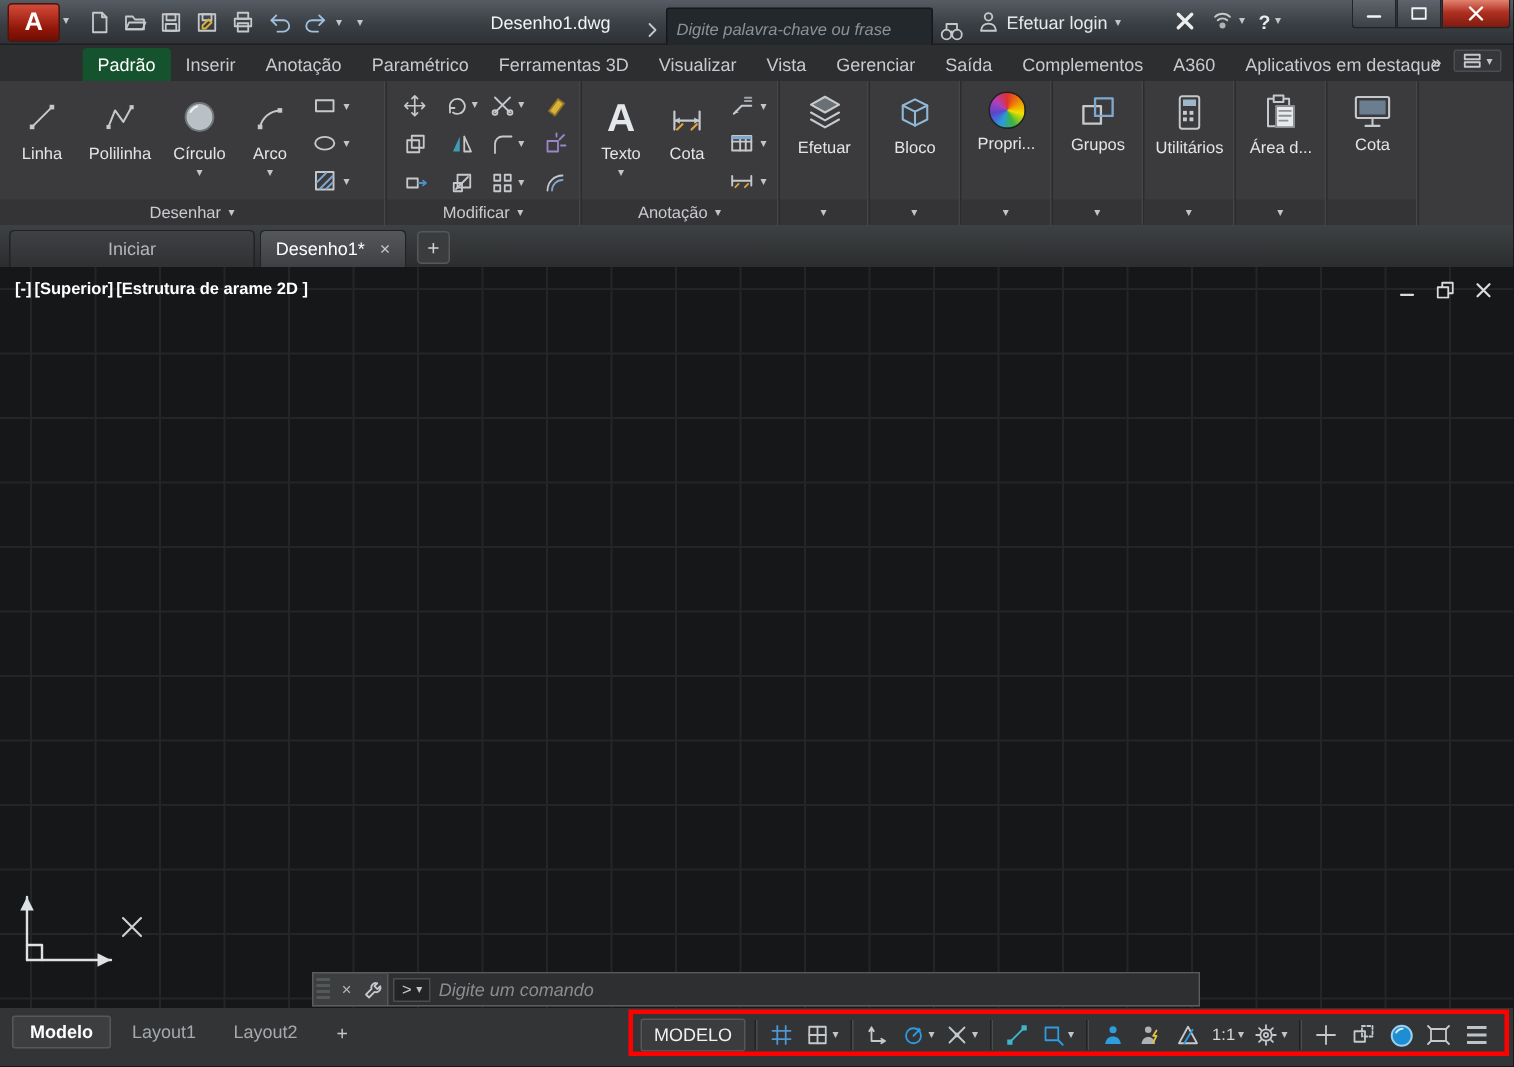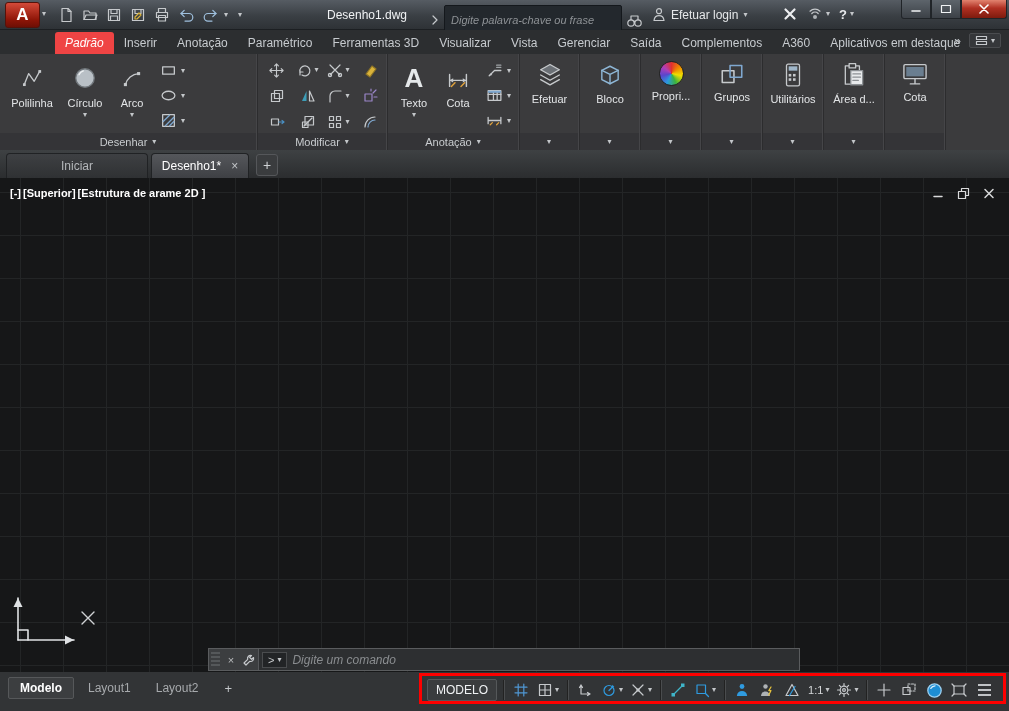--- a/index.html
+++ b/index.html
@@ -38,21 +38,21 @@
             justify-content: center; }
   .winbtn.first { border-radius: 0 0 0 3px; }
   .winbtn.close { width: 46px; background: linear-gradient(#e2836f, #b03022 45%, #7e1b0e);
                   border-radius: 0 0 3px 0; }
 
   
   .ribbon-tabs { position: absolute; top: 30px; left: 0; right: 0; height: 24px; background: #2c2e30;
                  display: flex; align-items: flex-end; padding-left: 55px; }
   .rtab { height: 22px; line-height: 22px; padding: 0 10px; font-size: 12px; color: #c7cbcf;
           white-space: nowrap; }
-  .rtab.active { background: #ef4444; color: #fff; border-radius: 3px 3px 0 0; font-style: italic; }
+  .rtab.active { background: #14532d; color: #fff; border-radius: 3px 3px 0 0; }
   .rtabs-right { position: absolute; right: 8px; top: 33px; display: flex; align-items: center; gap: 8px;
                  color: #c7cbcf; font-size: 12px; }
   .ribbon-min-btn { display: flex; align-items: center; gap: 3px; background: #35373a;
                     border: 1px solid #4a4c4f; border-radius: 2px; padding: 1px 5px; }
 
   
   .ribbon { position: absolute; top: 54px; left: 0; right: 0; height: 96px; background: #3b3b3d;
             display: flex; }
   .panel { position: relative; height: 100%; border-right: 1px solid #2c2c2e;
            box-shadow: inset -1px 0 0 #454548; flex-shrink: 0; }
@@ -75,21 +75,21 @@
                  background: conic-gradient(#e03030,#ee8800,#f0e000,#3db43d,#2a9ade,#5946cc,#b13fb8,#e03030);
                  border: 1px solid #222; }
 
   
   .filetabs { position: absolute; top: 150px; left: 0; right: 0; height: 28px;
               background: linear-gradient(#3e4143, #2b2d2f); display: flex; align-items: flex-end;
               padding-left: 6px; }
   .ftab { height: 25px; display: flex; align-items: center; justify-content: center; gap: 10px;
           font-size: 12px; border: 1px solid #202224; border-bottom: none;
           border-radius: 4px 4px 0 0; margin-right: 3px; }
-  .ftab.inactive { width: 142px; background: linear-gradient(#3e4043, #2f3133); color: #b4b7ba; }
+  .ftab.inactive { width: 164px; background: linear-gradient(#3e4043, #2f3133); color: #b4b7ba; }
   .ftab.active { width: 98px; background: linear-gradient(#55575b, #3e4044); color: #fff; }
   .ftab-close { color: #c3c6c9; font-size: 12px; line-height: 1; }
   .ftab-plus { width: 22px; height: 22px; margin-left: 4px; margin-bottom: 2px; border-radius: 3px;
                background: #3a3c3e; border: 1px solid #55575a; color: #cfd2d4; font-size: 14px;
                display: flex; align-items: center; justify-content: center; }
 
   
   .canvas { position: absolute; top: 178px; left: 0; width: 1009px; height: 494px;
             background-color: #161718;
             background-image: linear-gradient(to right, #232526 1px, transparent 1px),
@@ -278,20 +278,30 @@
           <rect x="1.5" y="6.5" width="10" height="3"></rect>
         </svg>
       <span class="chev">▾</span>
     </span>
   </div>
 
   <div class="ribbon">
 
     <div class="panel" style="width:258px">
       <div class="panel-content">
+        <div class="bigtool" style="width:48px">
+          <span class="tool-icon-box">
+              <svg class="ic" width="22" height="22" viewBox="0 0 20 20">
+                <line x1="4" y1="16" x2="16" y2="4"></line>
+                <rect x="2.6" y="14.6" width="2.8" height="2.8" fill="#c6c9cc" stroke="none"></rect>
+                <rect x="14.6" y="2.6" width="2.8" height="2.8" fill="#c6c9cc" stroke="none"></rect>
+              </svg>
+            </span>
+          <span>Linha</span>
+        </div>
         <div class="bigtool" style="width:56px">
           <span class="tool-icon-box">
               <svg class="ic" width="22" height="22" viewBox="0 0 20 20">
                 <polyline points="3,16 7,6 12,13 17,4"></polyline>
                 <rect x="1.8" y="14.8" width="2.5" height="2.5" fill="#c6c9cc" stroke="none"></rect>
                 <rect x="15.8" y="2.8" width="2.5" height="2.5" fill="#c6c9cc" stroke="none"></rect>
               </svg>
             </span>
           <span>Polilinha</span>
         </div>

